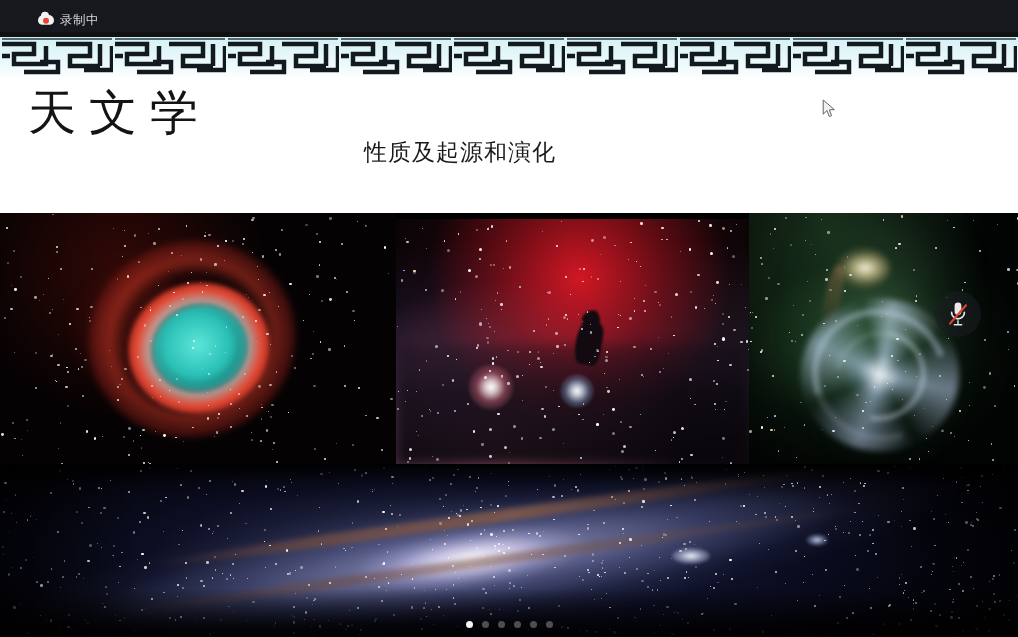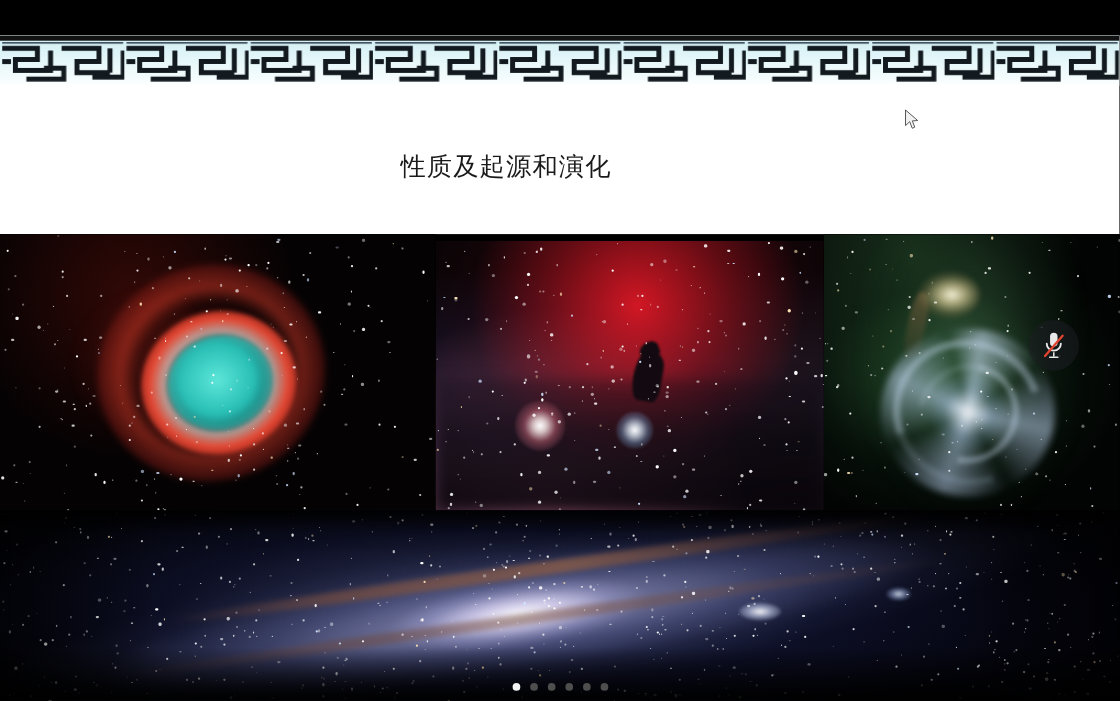--- a/index.html
+++ b/index.html
@@ -568,20 +568,29 @@
     background: #fff;
     border-radius: 50%;
     pointer-events: none;
   }
 </style>
 </head>
 <body>
 
 <div id="app">
 
+  <div class="top-bar">
+    <div class="rec-group">
+      <span class="rec-icon">
+        <span class="cloud"></span>
+        <span class="dot"></span>
+      </span>
+      <span class="rec-label">录制中</span>
+    </div>
+  </div>
 
   <div class="slide">
 
     <div class="slide-paper">
 
       <div class="fret-band">
         <span class="ink-top"></span>
         <svg class="fret-svg" viewBox="0 0 1018 46" preserveAspectRatio="none">
           <defs>
             <pattern id="fret" x="0" y="0" width="113" height="46" patternUnits="userSpaceOnUse">
@@ -595,20 +604,21 @@
               </g>
               <g fill="none" stroke="#2a3a46" stroke-width="1.4">
                 <path d="M2,7 H112"></path>
               </g>
             </pattern>
           </defs>
           <rect x="0" y="0" width="1018" height="46" fill="url(#fret)"></rect>
         </svg>
       </div>
 
+      <div class="calli-title">天文学</div>
 
 
       <div class="body-text">
         <span class="ln">性质及起源和演化</span>
       </div>
     </div>
 
     <div class="img-strip">
 
       <div class="panel panel-helix">

